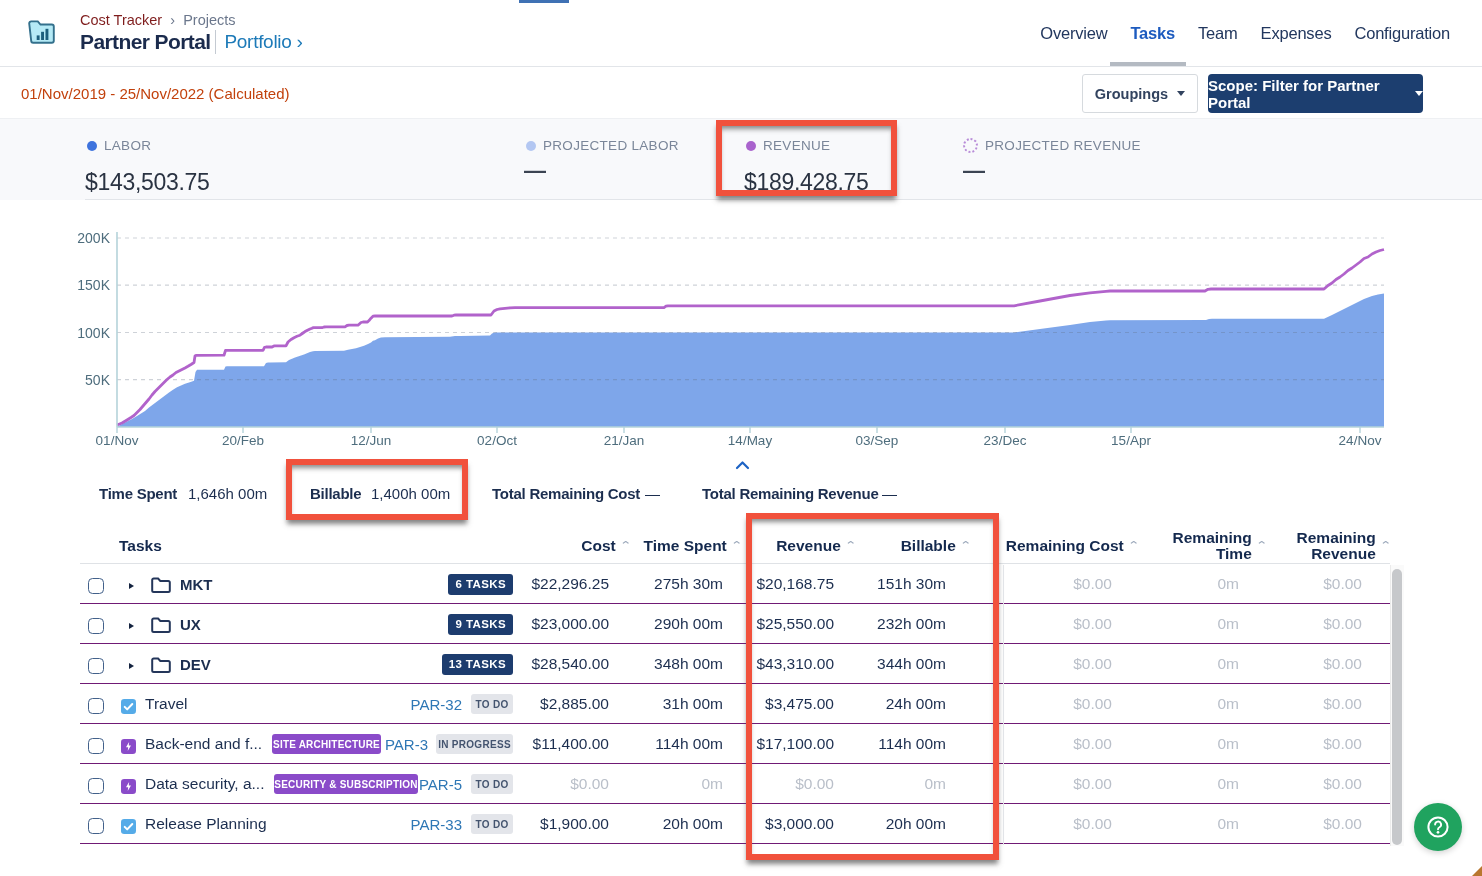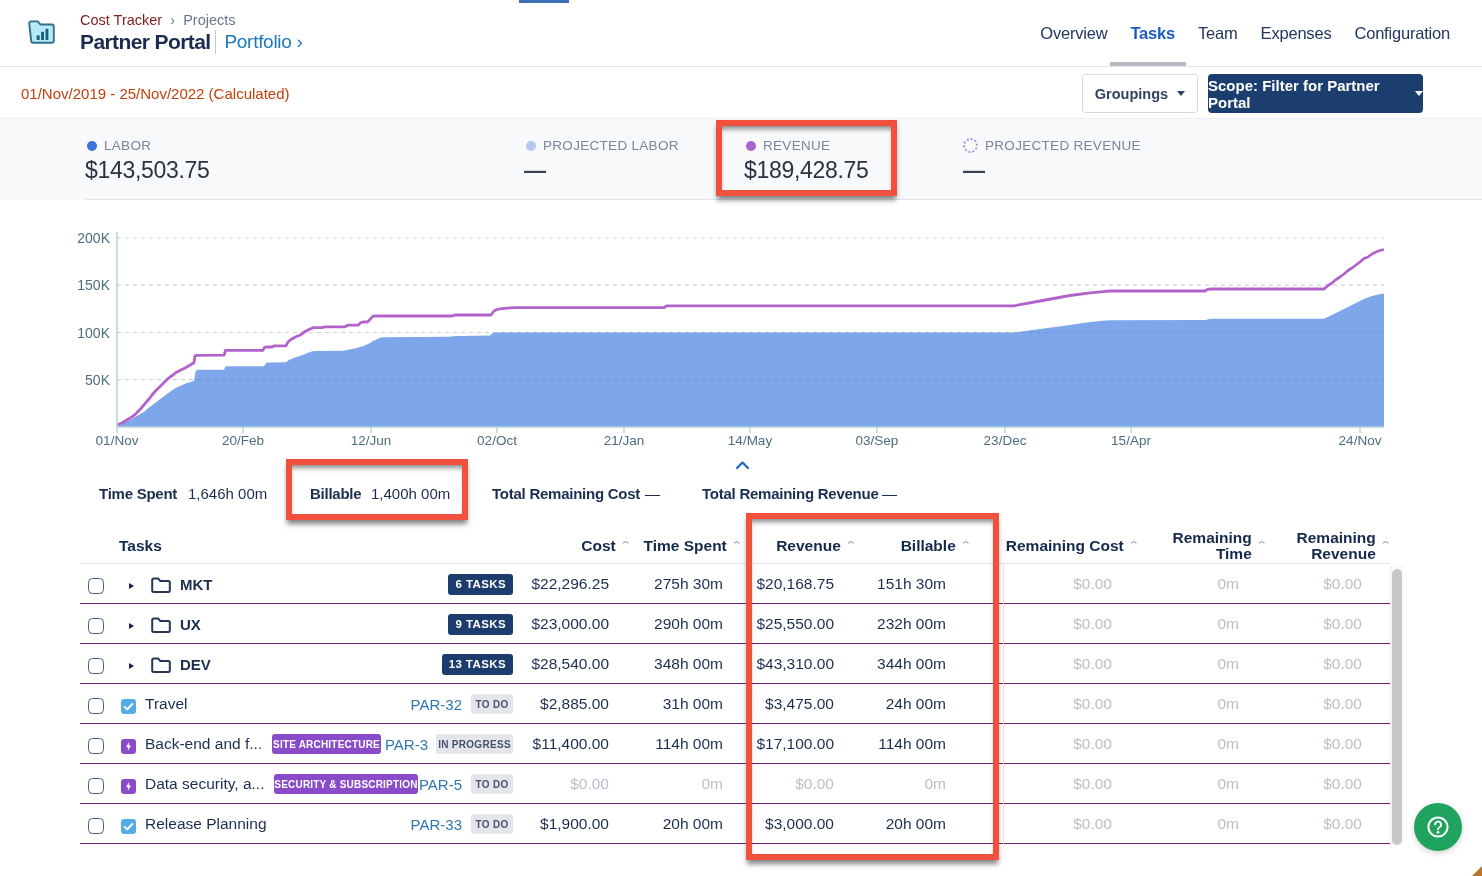--- a/index.html
+++ b/index.html
@@ -32,21 +32,21 @@
   .caret-dn { display:inline-block; width:0; height:0; border-left:4.5px solid transparent;
     border-right:4.5px solid transparent; border-top:5.5px solid currentColor; margin-left:9px; }
 
   
   .sumstrip { position:absolute; left:0; top:118px; width:1482px; height:82px; background:#f8f9fb;
     border-top:1px solid #eef0f3; }
   .sumline { position:absolute; left:85px; top:199px; width:1397px; height:1px; background:#e2e5e9; }
   .kpi { position:absolute; }
   .kpi .lab { display:flex; align-items:center; font-size:13.5px; color:#7a8699; letter-spacing:0.3px; }
   .kpi .dot { width:10px; height:10px; border-radius:50%; margin:0 7px 0 2px; }
-  .kpi .val { font-size:23px; color:#2a3342; margin-top:4px; letter-spacing:-0.3px; }
+  .kpi .val { font-size:23px; color:#2a3342; margin-top:16px; letter-spacing:-0.3px; }
   .kpi .dash { font-size:22px; font-weight:700; color:#3b4452; margin-top:5px; }
 
   
   .chart-svg { position:absolute; left:0; top:0; }
 
   
   .stats { position:absolute; top:485px; font-size:15px; color:#1c2e4f; white-space:nowrap; }
   .stats b { font-weight:700; letter-spacing:-0.25px; }
 
   

